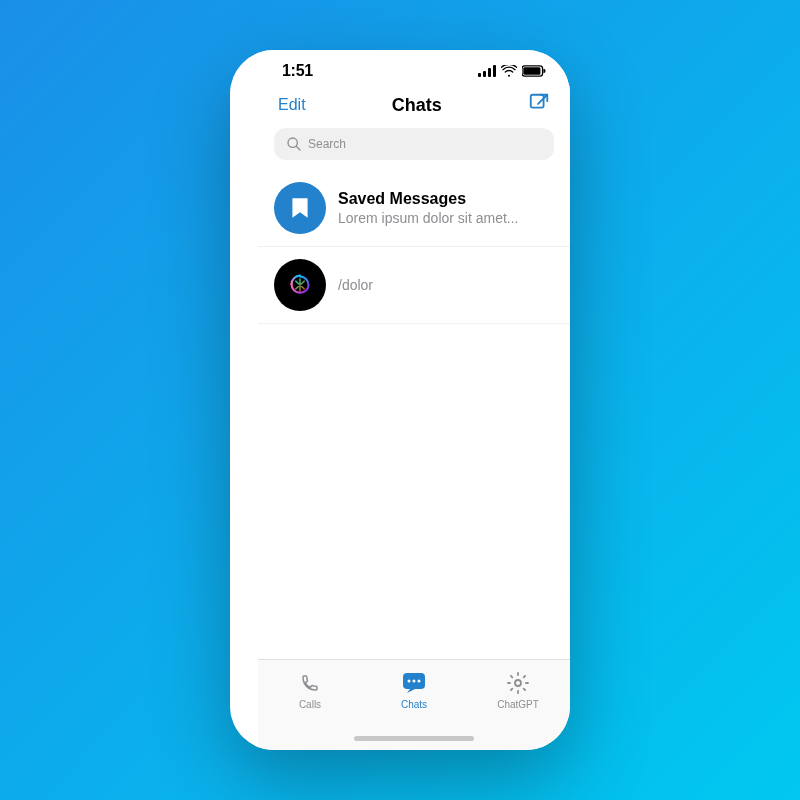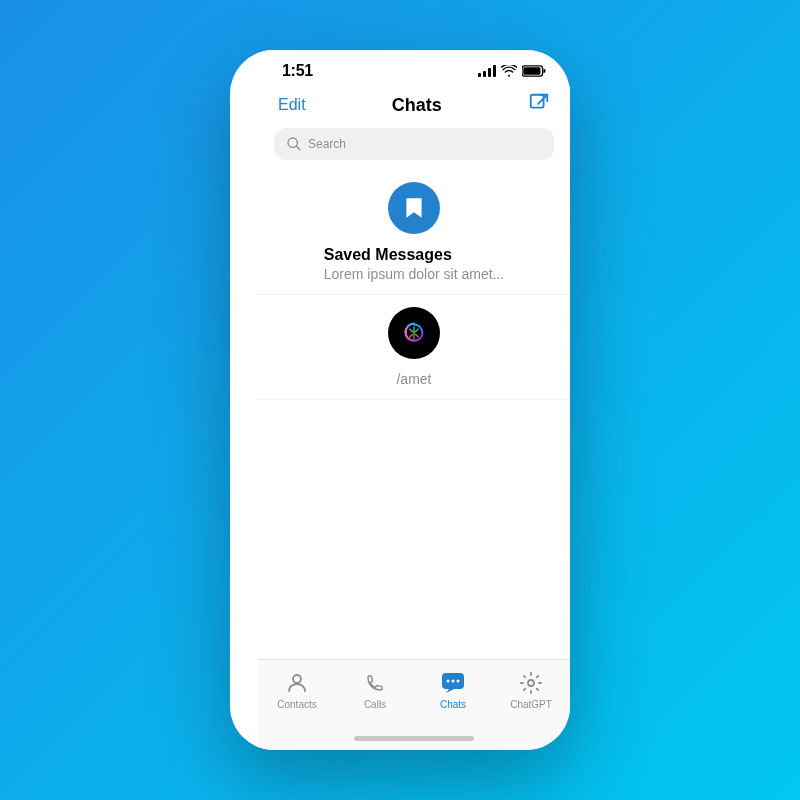--- a/index.html
+++ b/index.html
@@ -120,21 +120,20 @@
       overflow-y: auto;
     }
 
     .chat-item {
       display: flex;
       align-items: center;
       padding: 12px 16px;
       cursor: pointer;
       border-bottom: 1px solid #f0f0f0;
       gap: 12px;
-      flex-direction: column;
     }
 
     .avatar {
       width: 52px;
       height: 52px;
       border-radius: 50%;
       flex-shrink: 0;
       display: flex;
       align-items: center;
       justify-content: center;
@@ -317,37 +316,28 @@
               <stop offset="100%" stop-color="#00bfff"></stop>
             </linearGradient>
             <linearGradient id="grad4" x1="15" y1="13" x2="25" y2="27" gradientUnits="userSpaceOnUse">
               <stop offset="0%" stop-color="#00ffcc"></stop>
               <stop offset="100%" stop-color="#ff6600"></stop>
             </linearGradient>
           </defs>
         </svg>
       </div>
       <div class="chat-info">
-        <div class="chat-preview">/amet</div>
+        <div class="chat-preview">/dolor</div>
       </div>
     </div>
 
   </div>
 
   <div class="tab-bar">
 
-    <div class="tab-item">
-      <div class="tab-icon">
-        <svg width="24" height="24" viewBox="0 0 24 24" fill="none">
-          <circle cx="12" cy="8" r="4" stroke="#8e8e93" stroke-width="1.8"></circle>
-          <path d="M4 20 C4 16 7.6 13 12 13 C16.4 13 20 16 20 20" stroke="#8e8e93" stroke-width="1.8" stroke-linecap="round"></path>
-        </svg>
-      </div>
-      <span class="tab-label">Contacts</span>
-    </div>
 
     <div class="tab-item">
       <div class="tab-icon">
         <svg width="24" height="24" viewBox="0 0 24 24" fill="none">
           <path d="M6.6 10.8 C7.8 13.2 9.8 15.2 12.2 16.4 L14 14.6 C14.2 14.4 14.6 14.4 14.8 14.6 C15.8 15 16.9 15.2 18 15.2 C18.6 15.2 19 15.6 19 16.2 L19 18 C19 18.6 18.6 19 18 19 C10.3 19 5 13.7 5 6 C5 5.4 5.4 5 6 5 L7.8 5 C8.4 5 8.8 5.4 8.8 6 C8.8 7.1 9 8.2 9.4 9.2 C9.6 9.4 9.6 9.8 9.4 10 L7.6 11.8 C7.2 11.4 6.8 11.1 6.6 10.8Z" stroke="#8e8e93" stroke-width="1.5" fill="none"></path>
         </svg>
       </div>
       <span class="tab-label">Calls</span>
     </div>
 

